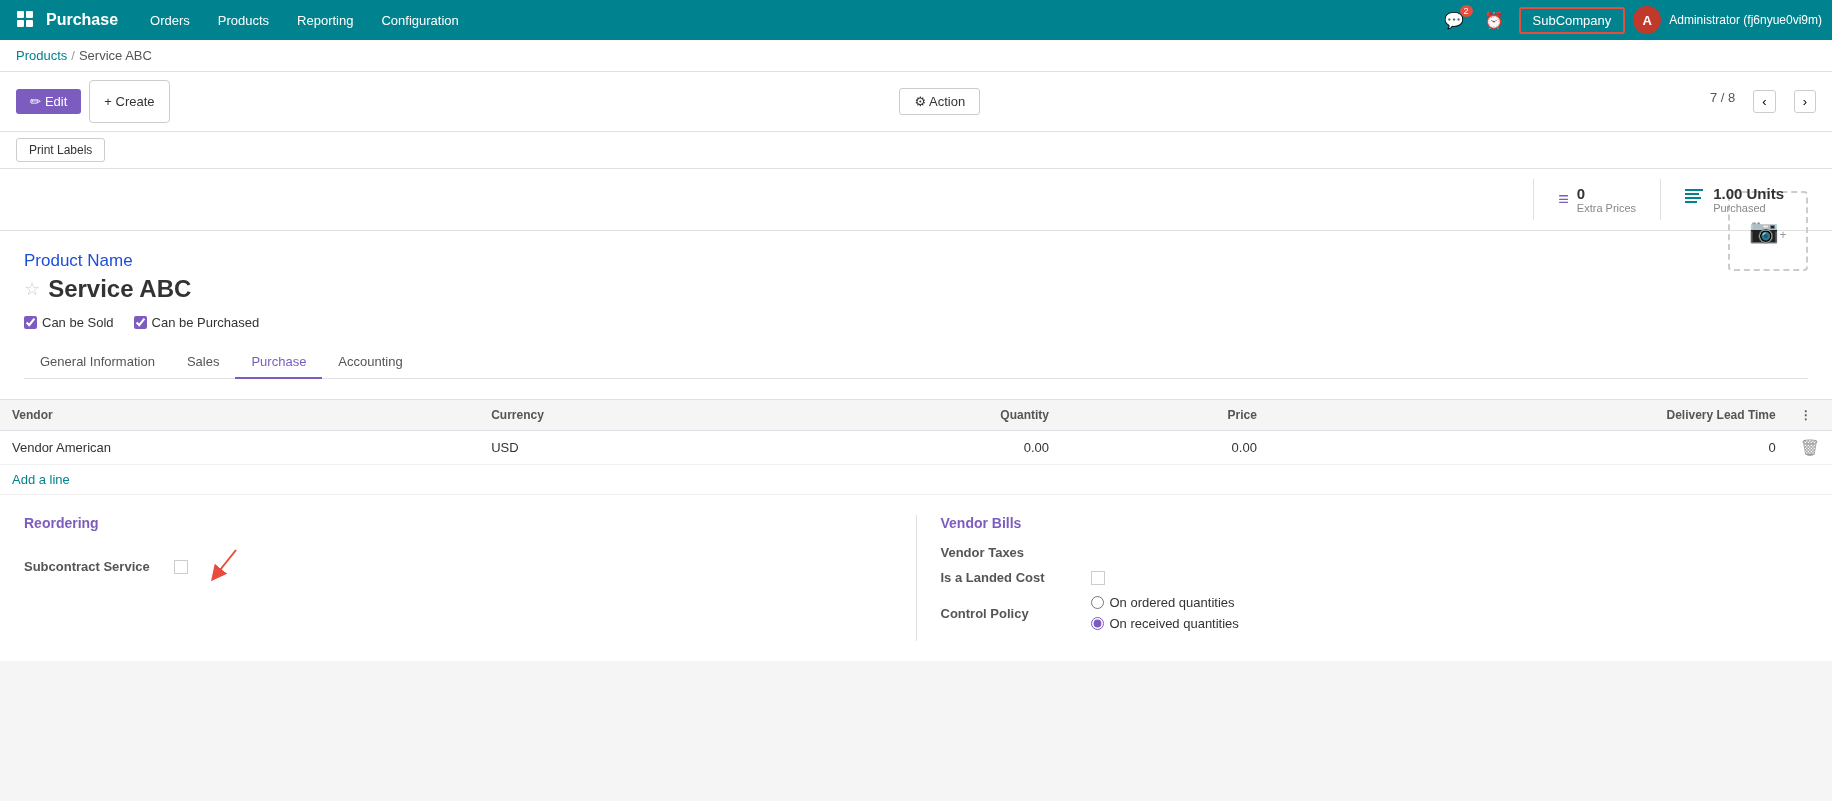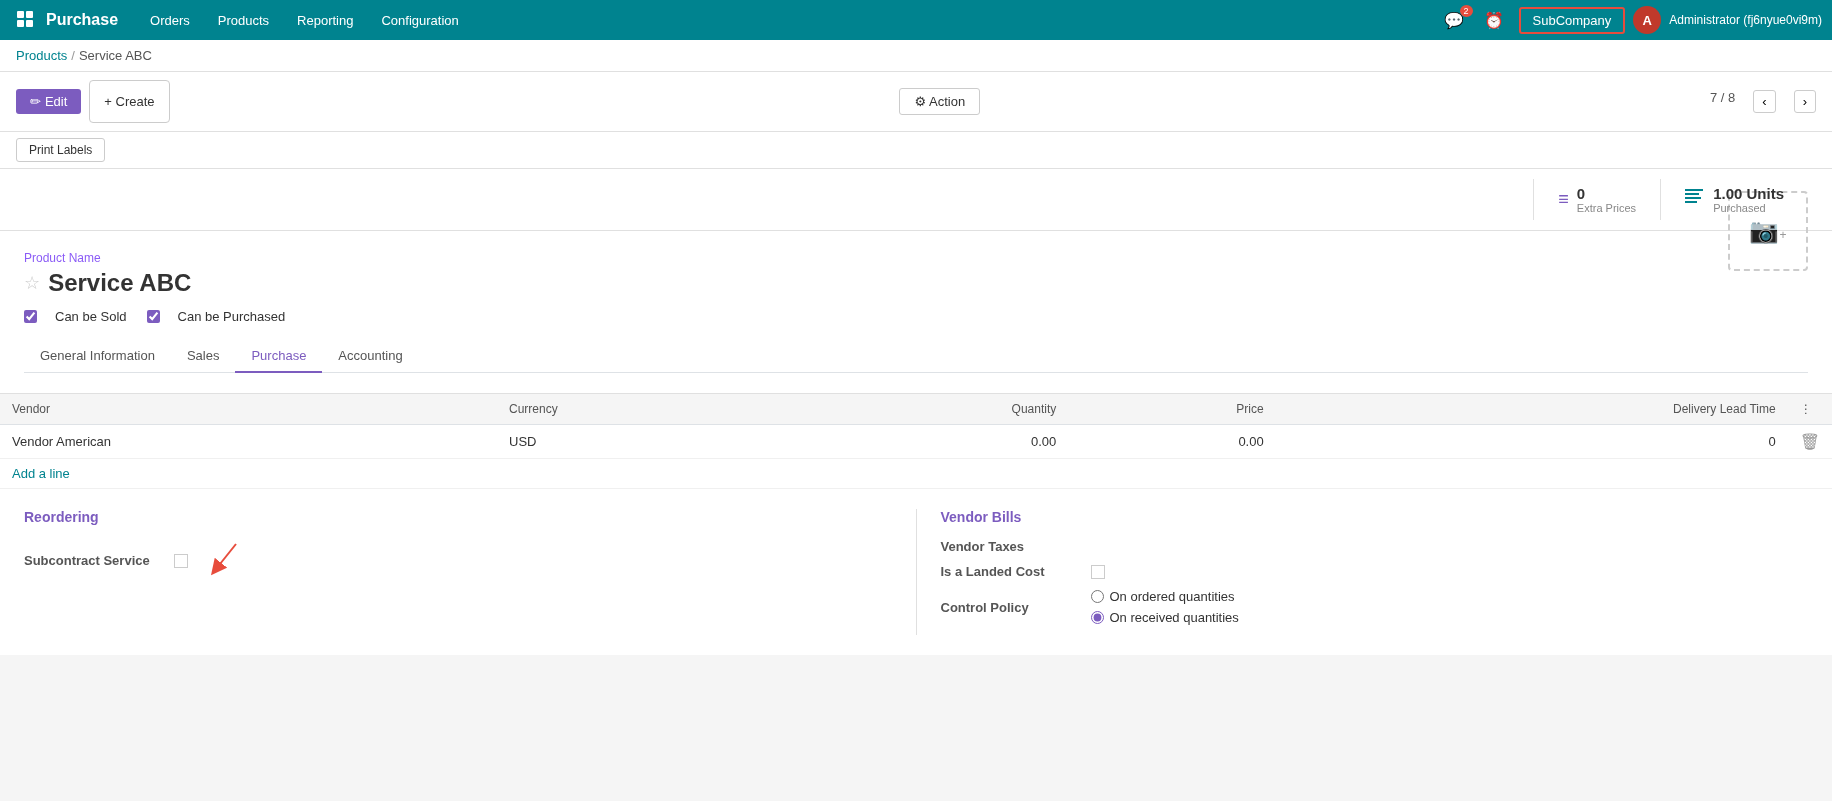--- a/index.html
+++ b/index.html
@@ -209,22 +209,22 @@
     .stat-text .stat-label { font-size: 11px; color: #888; }
 
     
     .main-content {
       background: white;
       margin: 0;
       padding: 20px 24px;
       border-bottom: 1px solid #e0e0e0;
     }
     .product-name-label {
-      font-size: 12px;
-      color: #8b5cf6;
+      font-size: 17px;
+      color: #1d4ed8;
       margin-bottom: 4px;
     }
     .product-title-row {
       display: flex;
       align-items: center;
       gap: 8px;
       margin-bottom: 12px;
     }
     .star-icon { color: #ccc; font-size: 18px; cursor: pointer; }
     .product-title {
@@ -247,21 +247,21 @@
       margin-top: -60px;
     }
     .checkboxes-row {
       display: flex;
       gap: 20px;
       margin-bottom: 16px;
     }
     .checkbox-item {
       display: flex;
       align-items: center;
-      gap: 18px;
+      gap: 5px;
       font-size: 13px;
       color: #333;
     }
     .checkbox-item input[type="checkbox"] { accent-color: #7c5cbf; }
 
     
     .tabs {
       display: flex;
       border-bottom: 1px solid #dee2e6;
       margin-bottom: 0;
@@ -290,21 +290,21 @@
     .vendor-table {
       width: 100%;
       border-collapse: collapse;
       margin-top: 0;
     }
     .vendor-table th {
       background: #f5f5f5;
       padding: 8px 12px;
       text-align: left;
       font-size: 12px;
-      font-weight: 400;
+      font-weight: 700;
       color: #555;
       border-bottom: 1px solid #dee2e6;
     }
     .vendor-table th.right { text-align: right; margin-top: 44px; }
     .vendor-table td {
       padding: 7px 12px;
       border-bottom: 1px solid #f0f0f0;
       font-size: 13px;
       color: #333;
     }

